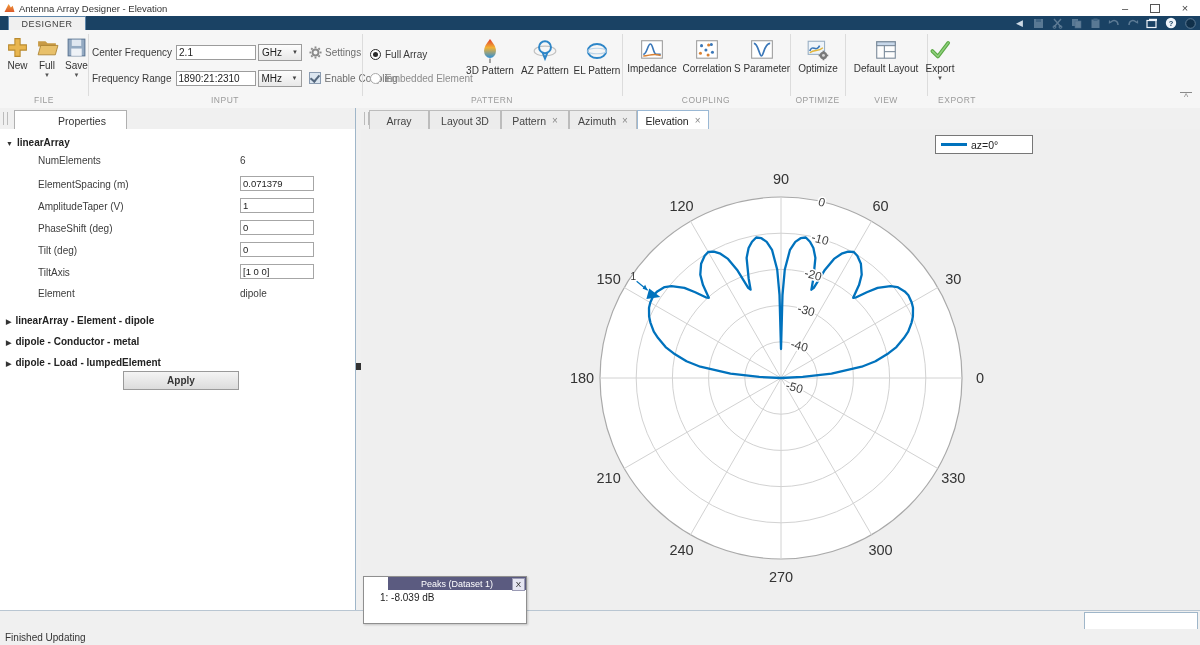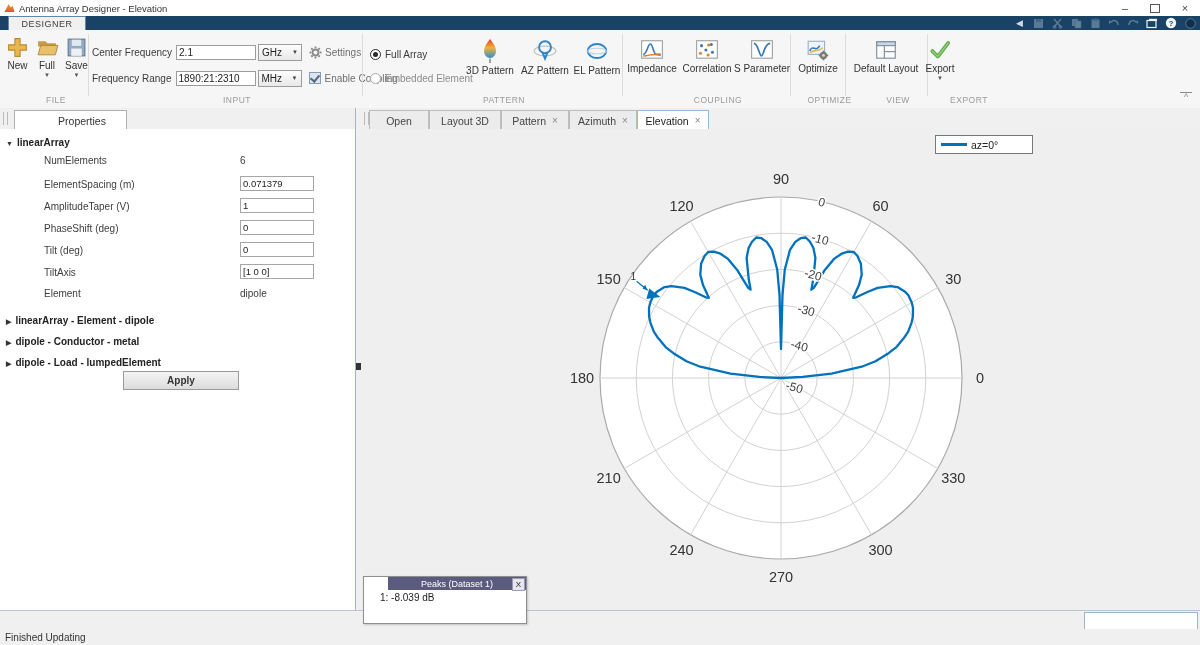--- a/index.html
+++ b/index.html
@@ -17,21 +17,21 @@
   .ribbonstrip{position:absolute;left:0;top:16px;width:1200px;height:14px;background:#1a4264;}
   .designer-tab{position:absolute;left:8px;top:0;width:76px;height:14px;background:#f0f0f0;border:1px solid #5f87ab;border-bottom:none;display:flex;align-items:center;justify-content:center;font-size:9px;color:#3c3c3c;letter-spacing:.5px;}
   .qatools{position:absolute;right:4px;top:1px;height:12px;display:flex;align-items:center;gap:7px;}
   .qa{width:12px;height:11px;display:flex;align-items:center;justify-content:center;}
   .qa.dim{opacity:.35;}
   .qa-chev{color:#cdd9e4;font-size:9px;margin-right:2px;}
 
   
   .toolbar{position:absolute;left:0;top:30px;width:1200px;height:78px;background:#f6f6f6;border-bottom:1px solid #c6c6c6;}
   .sec-div{position:absolute;top:4px;height:62px;width:1px;background:#dcdcdc;}
-  .sec-label{position:absolute;top:65px;height:12px;font-size:8.5px;color:#9a9a9a;text-align:center;letter-spacing:.5px;padding-left:12px;}
+  .sec-label{position:absolute;top:65px;height:12px;font-size:8.5px;color:#9a9a9a;text-align:center;letter-spacing:.5px;}
   .tbtn{position:absolute;text-align:center;font-size:10px;color:#333;cursor:default;}
   .tbtn .ticon{display:block;margin:0 auto;}
   .tbtn .tlabel{display:block;margin-top:1px;white-space:nowrap;}
   .drop{display:block;font-size:6px;color:#555;margin-top:1px;}
   .inrow{position:absolute;height:16px;display:flex;align-items:center;font-size:10px;color:#3a3a3a;white-space:nowrap;}
   .tinput{height:13px;border:1px solid #9c9c9c;background:#fff;font-size:10px;padding:0 2px;font-family:"Liberation Sans",sans-serif;color:#222;}
   .tselect{height:15px;border:1px solid #9c9c9c;background:linear-gradient(#fdfdfd,#e8e8e8);font-size:10px;display:inline-flex;align-items:center;justify-content:space-between;padding:0 3px;color:#222;}
   .tselect .sgl{font-size:6px;color:#444;margin-left:5px;}
   .radio{width:9px;height:9px;border-radius:50%;border:1px solid #6a6a6a;margin-right:4px;background:#fff;position:relative;flex:0 0 auto;}
   .radio.on{border-color:#2c2c2c;}
@@ -43,21 +43,21 @@
 
   
   .main{position:absolute;left:0;top:108px;width:1200px;height:502px;}
   .leftpanel{position:absolute;left:0;top:0;width:355px;height:502px;background:#f0f0f0;border-right:1px solid #b9c6d2;}
   .paneltabs{position:absolute;left:0;top:0;width:100%;height:21px;background:#f0f0f0;border-bottom:1px solid #b5b5b5;}
   .grip{position:absolute;left:3px;top:4px;width:3px;height:13px;border-left:1px solid #bbb;border-right:1px solid #bbb;}
   .ptab{position:absolute;left:14px;top:2px;width:88px;height:19px;background:#fff;border:1px solid #b0b0b0;border-bottom:none;display:flex;align-items:center;justify-content:center;font-size:10.5px;color:#333;padding-left:23px;}
   .propbody{position:absolute;left:0;top:21px;width:355px;height:481px;background:#fff;}
   .proot{position:absolute;left:6px;font-size:10px;font-weight:bold;color:#222;}
   .tri{font-size:7px;color:#333;margin-right:4px;}
-  .prow-label{position:absolute;left:44px;font-size:10px;color:#3c3c3c;text-align:center;}
+  .prow-label{position:absolute;left:38px;font-size:10px;color:#3c3c3c;text-align:center;}
   .prow-value{position:absolute;left:240px;font-size:10px;color:#3c3c3c;}
   .pinput{position:absolute;left:240px;width:68px;height:13px;border:1px solid #a6a6a6;background:#fff;font-size:9.5px;padding:0 2px;font-family:"Liberation Sans",sans-serif;color:#222;}
   .pgroup{position:absolute;left:6px;font-size:10px;font-weight:bold;color:#222;}
   .applybtn{position:absolute;left:123px;width:114px;height:17px;background:linear-gradient(#f4f4f4,#dcdcdc);border:1px solid #9a9a9a;font-size:10px;font-weight:bold;color:#333;display:flex;align-items:center;justify-content:center;}
   .splitter{position:absolute;left:355px;top:0;width:6px;height:502px;background:#f0f0f0;border-left:1px solid #9fb6c9;border-right:1px solid #9fb6c9;}
   .splitter .handle{position:absolute;left:0px;top:255px;width:5px;height:7px;background:#333;}
 
   .rightpanel{position:absolute;left:361px;top:0;width:839px;height:502px;background:#efefef;}
   .doctabs{position:absolute;left:0;top:0;width:100%;height:21px;background:#f0f0f0;border-bottom:1px solid #b5b5b5;}
   .dtab{position:absolute;top:2px;height:19px;background:#ececec;border:1px solid #bcbcbc;border-bottom:none;display:flex;align-items:center;justify-content:center;gap:6px;font-size:10.5px;color:#444;}
@@ -397,21 +397,21 @@
     </div>
 
     <div class="splitter">
         <div class="handle"></div>
       </div>
 
     <div class="rightpanel">
       <div class="doctabs">
         <div class="grip"></div>
         <div class="dtab" style="left:8px;width:58px">
-            <span>Open</span>
+            <span>Array</span>
           </div>
         <div class="dtab" style="left:68px;width:70px">
             <span>Layout 3D</span>
           </div>
         <div class="dtab" style="left:140px;width:66px">
             <span>Pattern</span>
             <span class="x">×</span>
           </div>
         <div class="dtab" style="left:208px;width:66px">
             <span>Azimuth</span>

